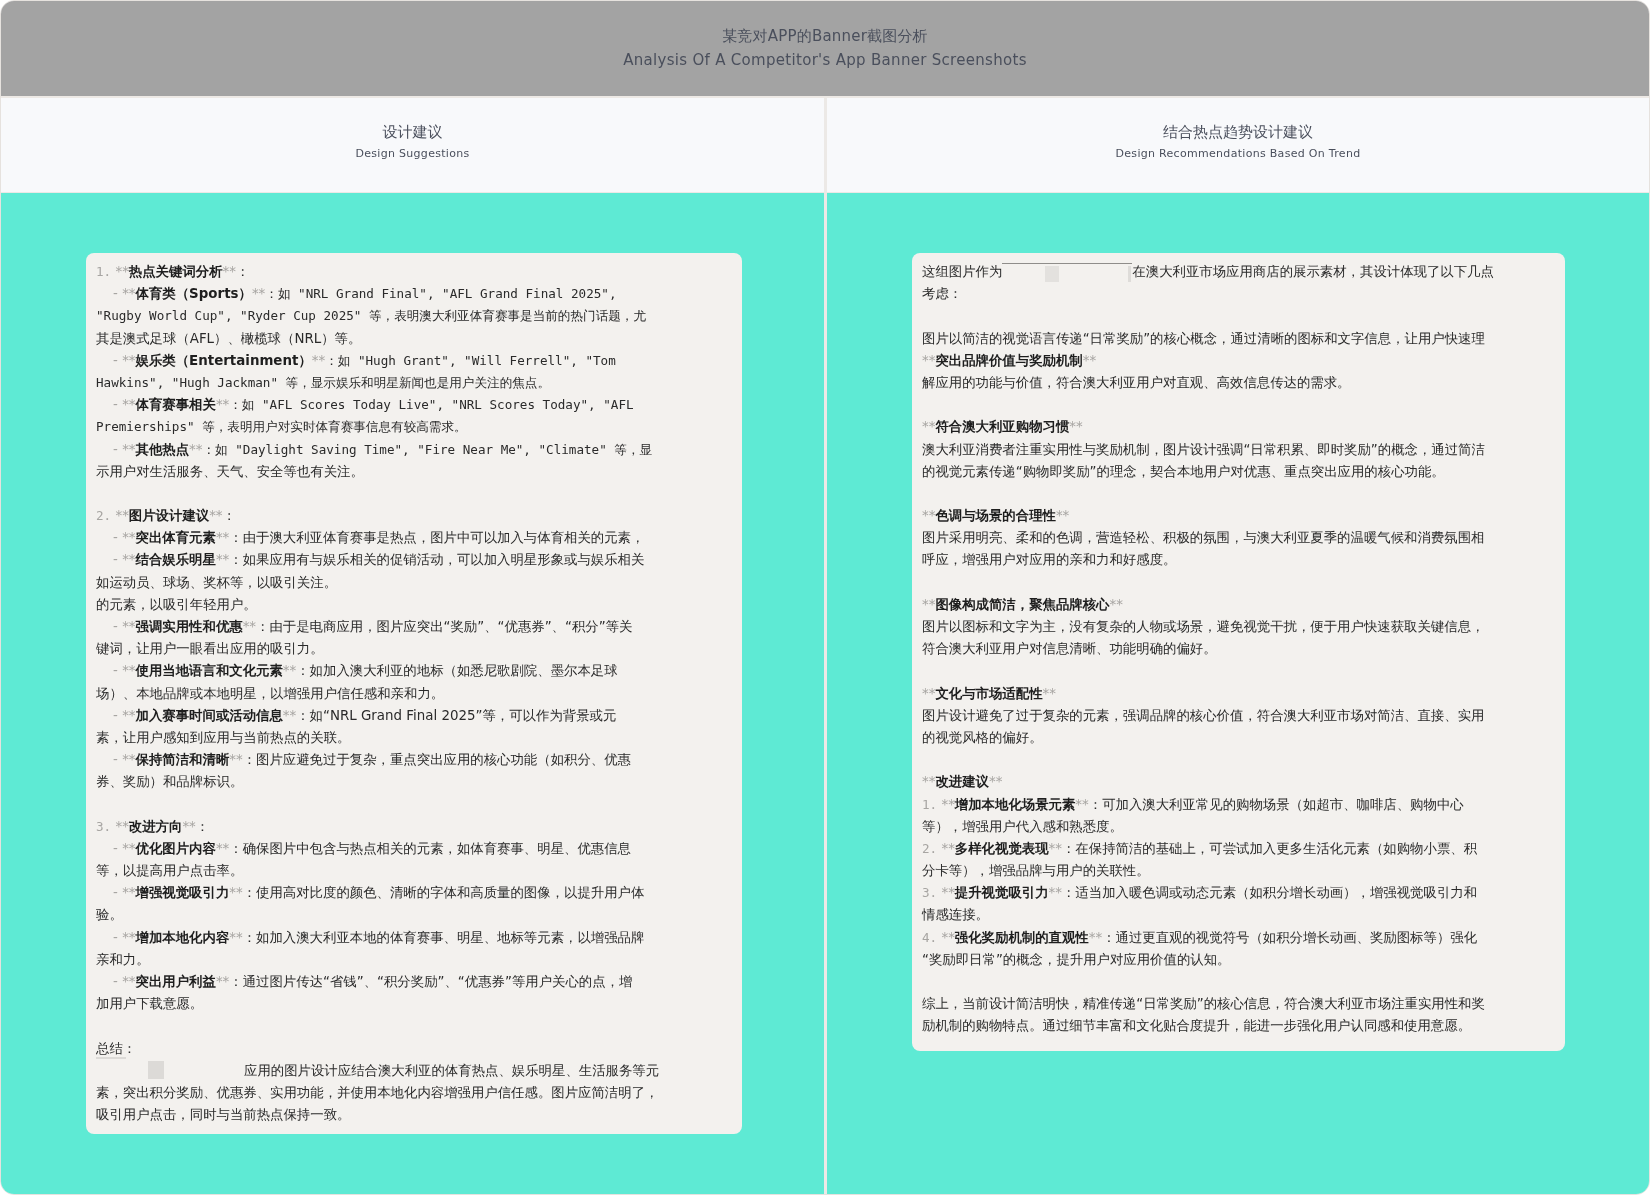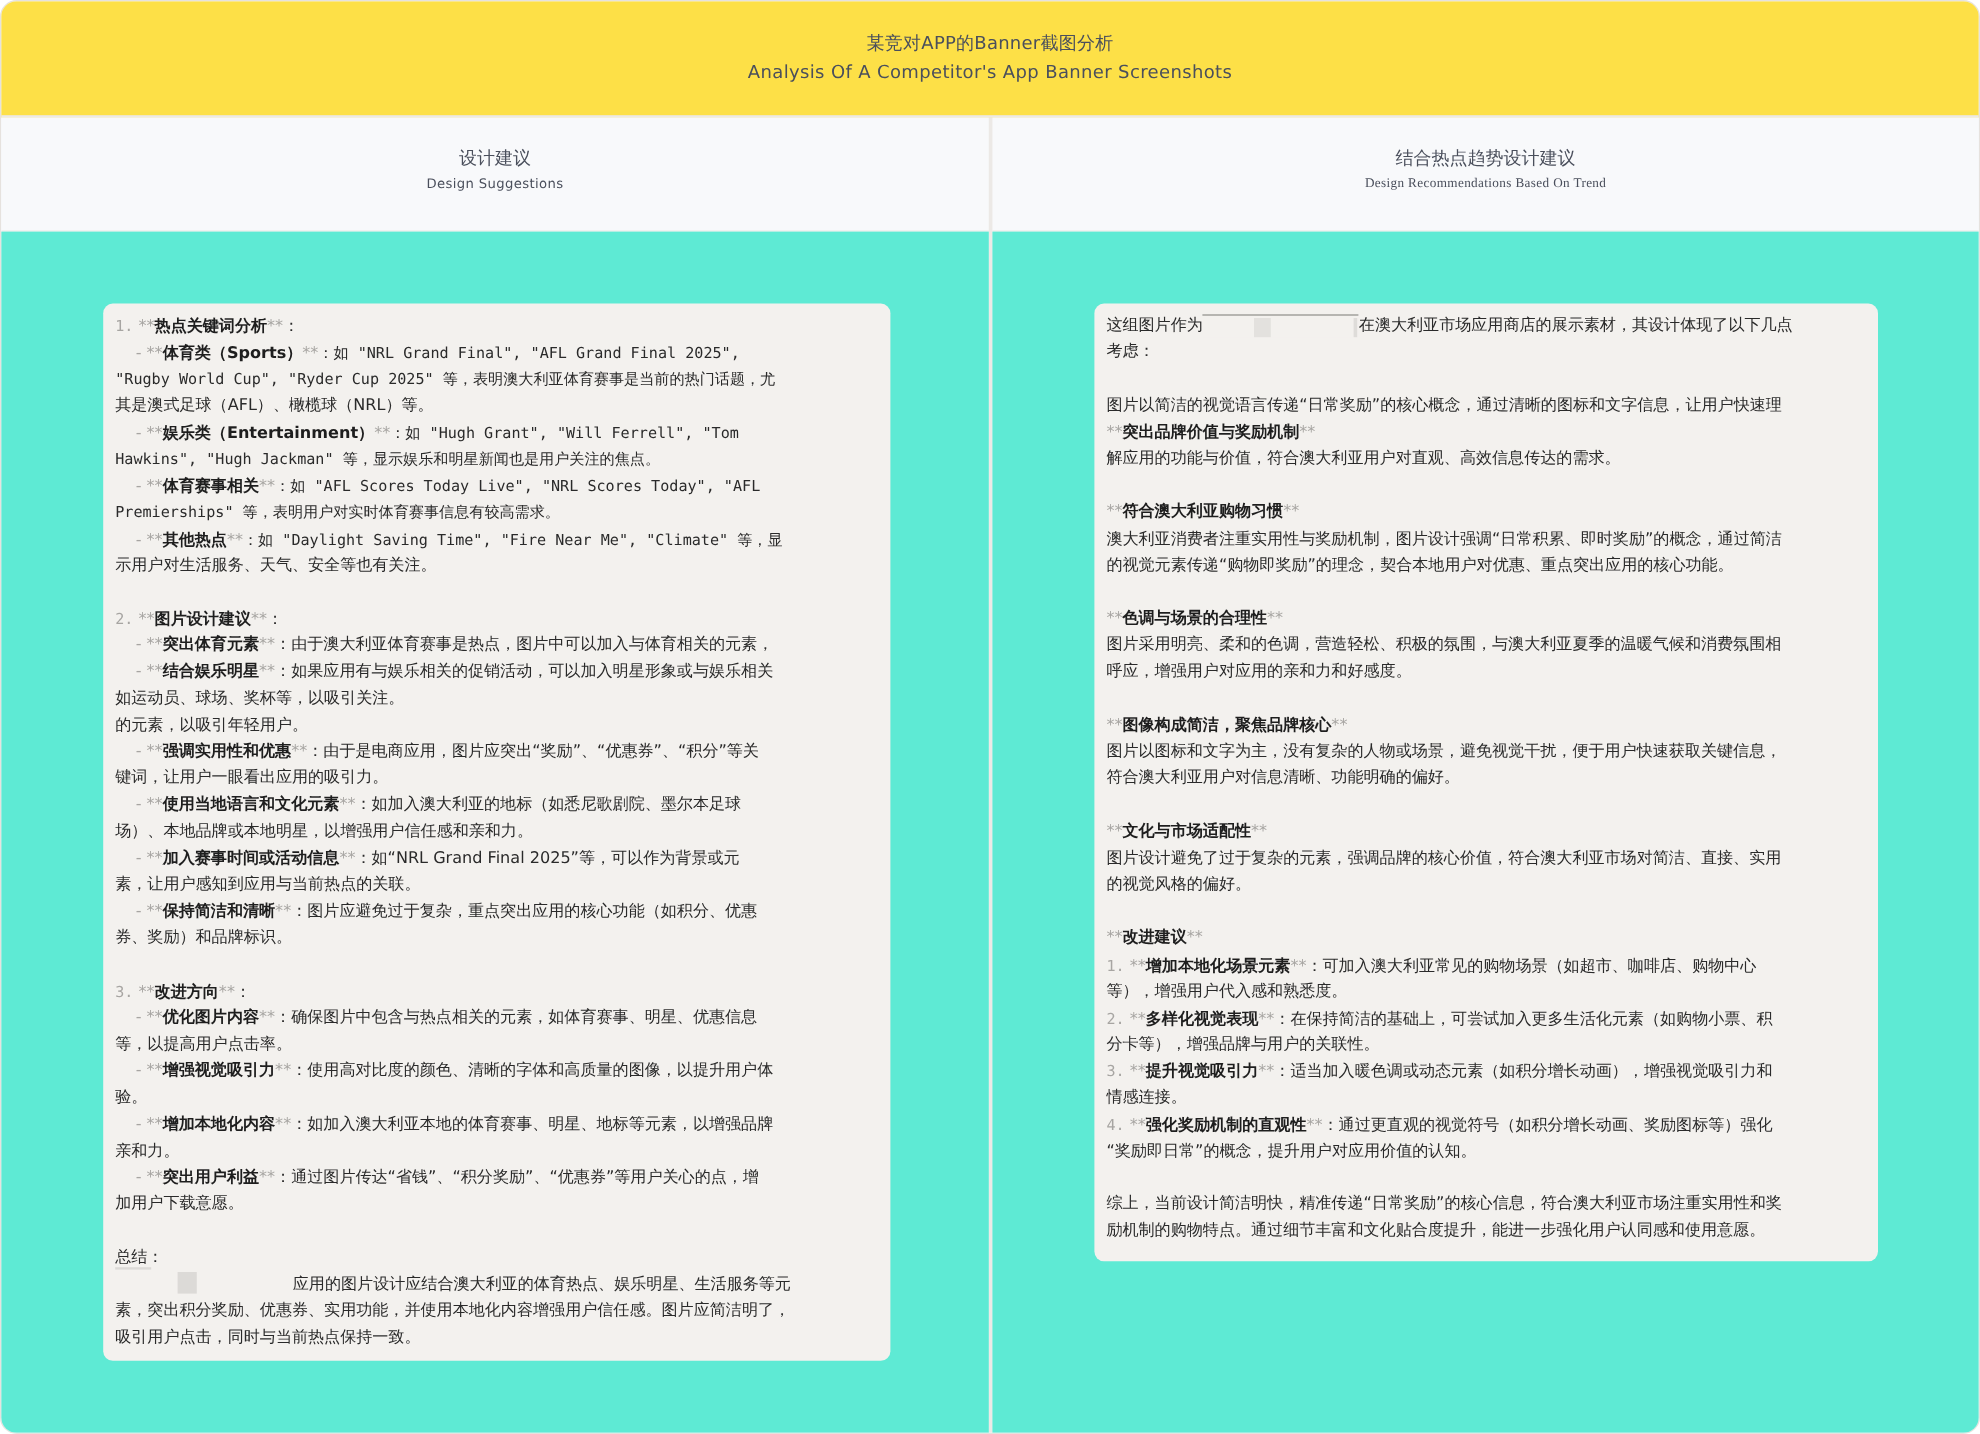--- a/index.html
+++ b/index.html
@@ -1,23 +1,23 @@
 <!DOCTYPE html>
 <html><head>
 <meta charset="utf-8">
 <style>
   html, body { margin:0; padding:0; background:#ffffff; }
   body { width:1650px; height:1195px; position:relative; overflow:hidden; font-family:"DejaVu Sans", sans-serif; }
   .frame { position:absolute; left:0; top:0; width:1648px; height:1193px; border:1px solid #e6e2de; border-radius:14px; overflow:hidden; background:#f8f9fb; }
-  .top-header { position:absolute; left:0; top:0; width:1648px; height:95px; background:#fde047; border-bottom:2px solid #ede9e5; text-align:center; }
+  .top-header { position:absolute; left:0; top:0; width:1648px; height:95px; background:#a3a3a3; border-bottom:2px solid #ede9e5; text-align:center; }
   .title-cn { position:absolute; left:0; right:0; top:26px; font-size:15px; color:#4a4f5c; letter-spacing:0.2px; }
   .title-en { position:absolute; left:0; right:0; top:50px; font-size:15px; color:#4a4f5c; letter-spacing:0.3px; }
   .col-head { position:absolute; top:97px; height:94px; background:#f8f9fb; text-align:center; border-bottom:1px solid #ece9e6; }
   .col-head.left { left:0; width:823px; }
-  .col-head.right { left:826px; width:822px;font-family:Liberation Serif, serif; }
+  .col-head.right { left:826px; width:822px; }
   .col-head .cn { position:absolute; left:0; right:0; top:25px; font-size:15px; color:#4a4f5c; }
   .col-head .en { position:absolute; left:0; right:0; top:49px; font-size:11px; color:#4a4f5c; letter-spacing:0.3px; }
   .vdivider { position:absolute; left:823px; top:97px; width:3px; height:1096px; background:#ece9e6; }
   .dark { position:absolute; top:192px; background:#5eead4; }
   .dark.left { left:0; width:823px; height:1001px; }
   .dark.right { left:826px; width:822px; height:1001px; }
   .card { position:absolute; background:#f3f1ee; border-radius:8px; color:#2a2a2a; font-size:13.4px; line-height:22.2px; }
   .card.left { left:85px; top:60px; width:656px; height:881px; }
   .card.right { left:85px; top:60px; width:653px; height:798px; }
   .card .inner { position:absolute; left:10px; top:8px; right:10px; }

